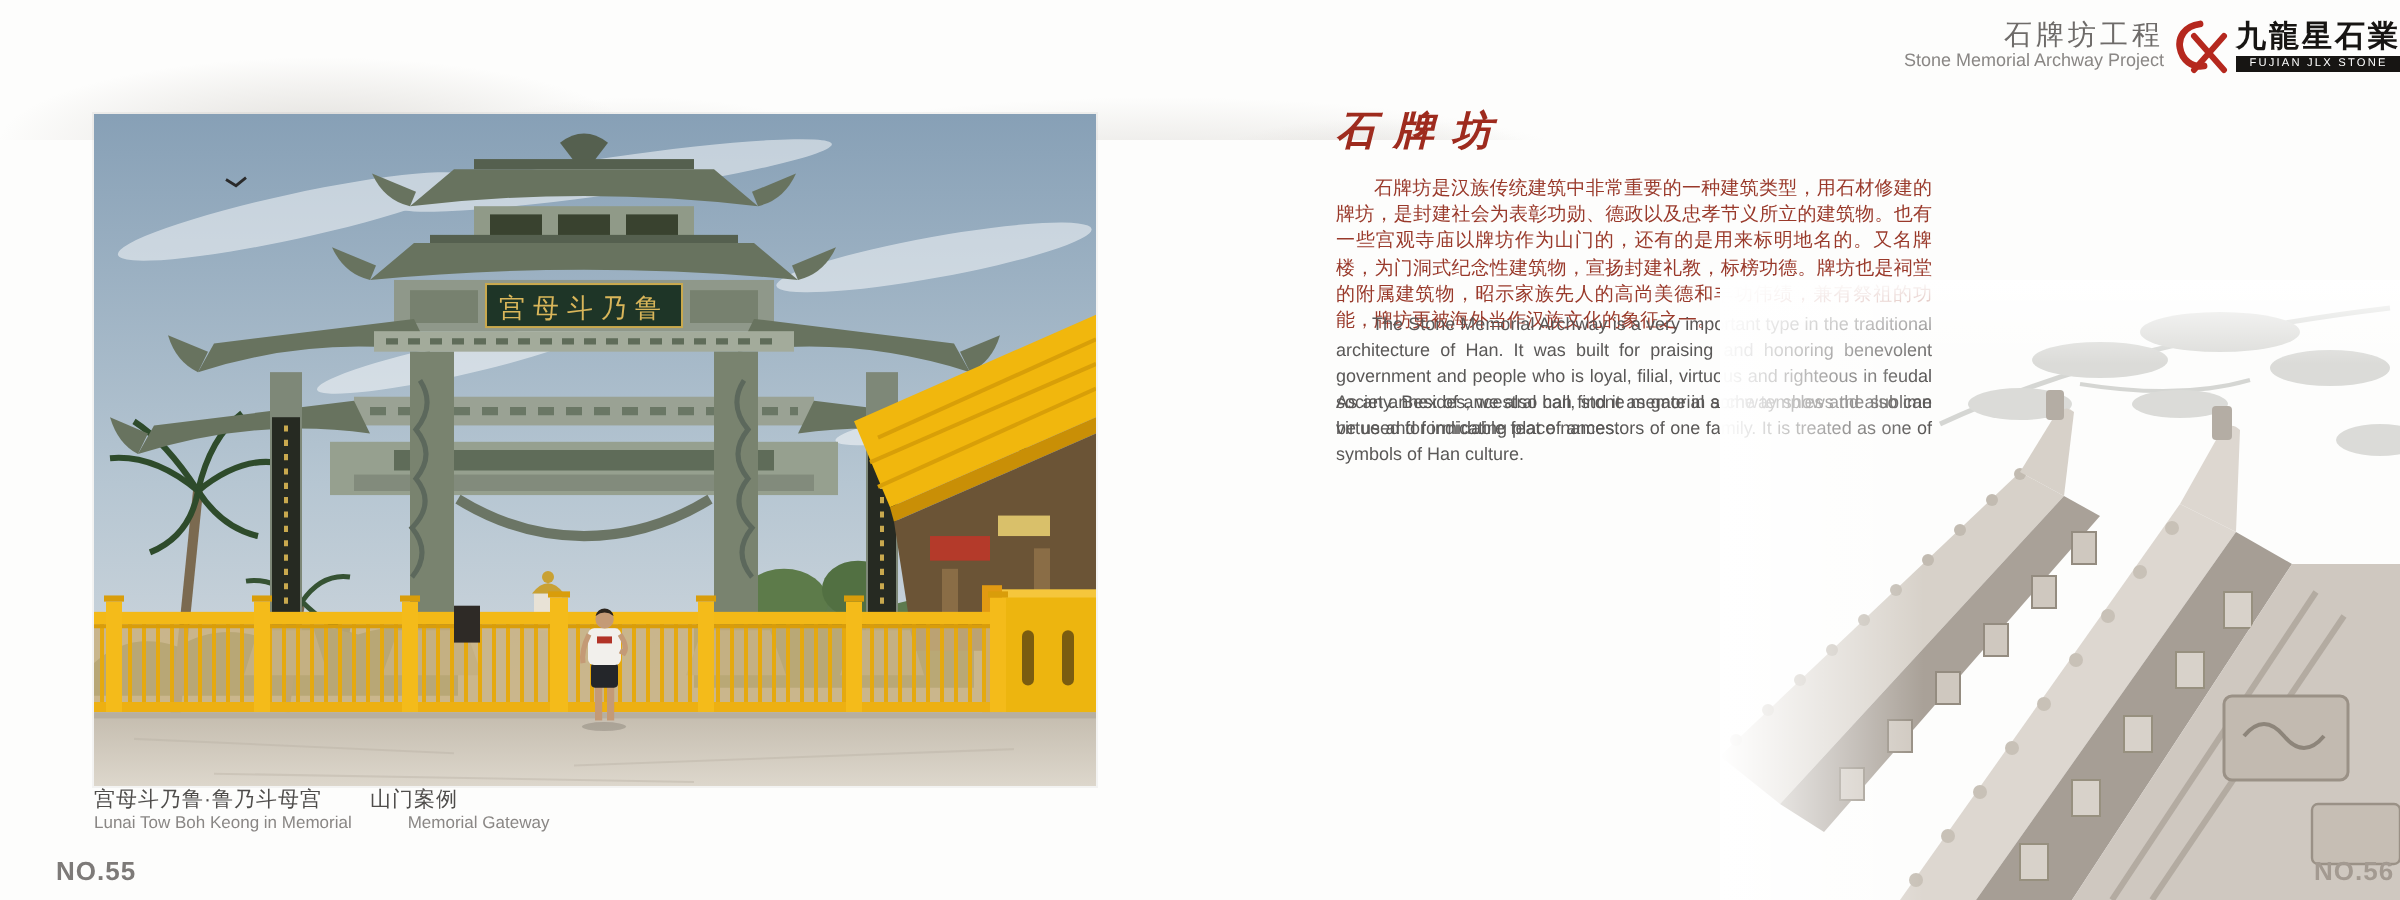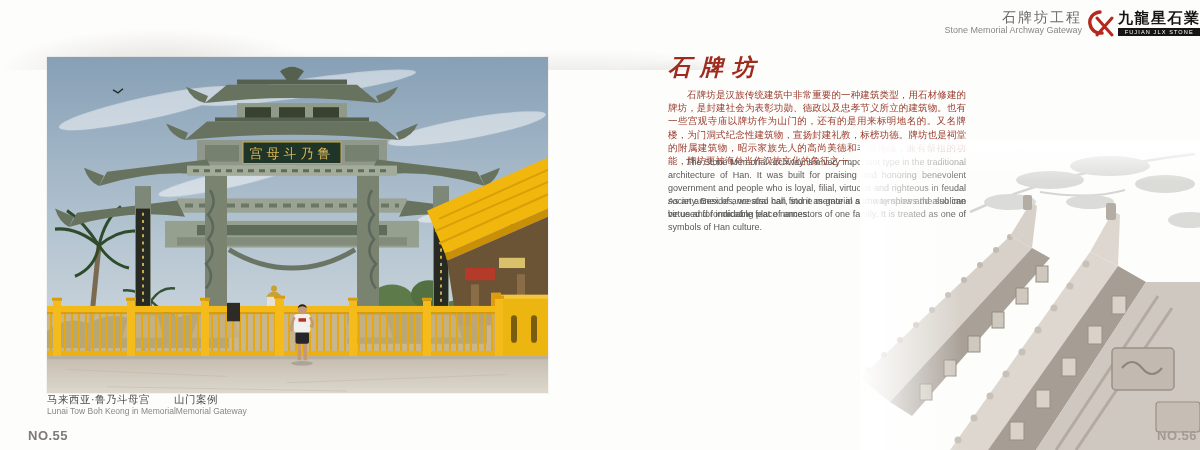--- a/index.html
+++ b/index.html
@@ -20,40 +20,40 @@
       radial-gradient(300px 52px at 580px 86px, rgba(173,167,158,.30), rgba(173,167,158,0) 72%),
       radial-gradient(120px 30px at 690px 80px, rgba(173,167,158,.20), rgba(173,167,158,0) 70%);
   }
 
   
   .photo-frame{left:47px;top:57px;width:501px;height:336px;box-shadow:0 0 0 1px rgba(0,0,0,.04);}
   .photo-frame svg{display:block;width:100%;height:100%;}
   .caption-zh{left:47px;top:393px;font-size:10.5px;color:#4f4d4b;letter-spacing:.5px;}
   .caption-zh .gap{margin-left:12px;padding-left:12px;}
   .caption-en{left:47px;top:406px;font-size:8.5px;color:#8a8785;}
-  .caption-en .gap{margin-left:0;}
+  .caption-en .gap{margin-left:28px;}
   .pageno{font-size:13px;font-weight:bold;letter-spacing:.5px;}
   .pageno-left{left:28px;top:428px;color:#7d7a78;}
   .pageno-right{left:1157px;top:428px;color:#a39a91;z-index:5;}
 
   
   .hdr-titles{right:118px;top:9px;text-align:right;line-height:1.15;}
   .hdr-zh{font-size:14px;color:#6e6b69;letter-spacing:2px;}
   .hdr-en{font-size:9px;color:#8a8785;}
   .logo{left:1088px;top:10px;display:flex;align-items:center;gap:3px;}
   .logo-mono{width:27px;height:27px;display:block;}
   .logo-col{display:flex;flex-direction:column;align-items:stretch;}
   .logo-zh{font-size:15px;font-weight:bold;color:#171513;letter-spacing:1.5px;font-family:"DejaVu Serif", serif;line-height:1.05;white-space:nowrap;}
   .logo-en-bar{background:#171513;color:#ffffff;font-size:5.6px;letter-spacing:1.1px;text-align:center;padding:1px 2px;margin-top:1px;white-space:nowrap;}
 
   
   .art-title{
     left:668px;top:52px;
     font-family:"DejaVu Serif", serif;font-style:italic;font-weight:bold;
-    font-size:23px;color:#9e2b1e;letter-spacing:9px;
+    font-size:20px;color:#9e2b1e;letter-spacing:9px;
   }
   .art-zh{
     left:668px;top:88px;width:298px;
     font-size:9.5px;line-height:13.2px;color:#99392a;
     text-align:justify;text-indent:2em;margin:0;
   }
   .art-en{left:668px;width:298px;font-size:9px;line-height:12.9px;color:#5a5857;text-align:justify;margin:0;}
   .art-en-1{top:156px;text-indent:2em;}
   .art-en-2{top:195px;}
 
@@ -320,30 +320,30 @@
       <rect x="251.5" y="255" width="7.5" height="3.4" fill="#b23327"></rect>
       <path d="M247.5 254 q-4 8 -3 14" stroke="#c49a76" stroke-width="2.6" fill="none"></path>
       <path d="M263 254 q4 6 2 9 l-2 -1" stroke="#c49a76" stroke-width="2.6" fill="none"></path>
       <circle cx="255.3" cy="246.5" r="4.6" fill="#c49a76"></circle>
       <path d="M250.8 245 a4.6 4.6 0 0 1 9 0 q-4.5 -3.4 -9 0 Z" fill="#2c241c"></path>
     </g>
   </svg>
 </figure>
 
 <div class="abs caption-zh">
-  <span>马来西亚·鲁乃斗母宫</span><span class="gap">山门案例</span>
+  <span>宫母斗乃鲁·鲁乃斗母宫</span><span class="gap">山门案例</span>
 </div>
 <div class="abs caption-en">
   <span>Lunai Tow Boh Keong in Memorial</span><span class="gap">Memorial Gateway</span>
 </div>
 <div class="abs pageno pageno-left">NO.55</div>
 
 <header class="abs hdr-titles">
   <div class="hdr-zh">石牌坊工程</div>
-  <div class="hdr-en">Stone Memorial Archway Gateway</div>
+  <div class="hdr-en">Stone Memorial Archway Project</div>
 </header>
 
 <div class="abs logo">
   <svg class="logo-mono" viewBox="0 0 27 27">
     <path d="M12 2 C4 3 1 9 2 14 C3 20 8 24 14 23" stroke="#b5281e" stroke-width="3.4" fill="none" stroke-linecap="round"></path>
     <path d="M9 8 L24 25 M24 8 L9 25" stroke="#b5281e" stroke-width="3" stroke-linecap="round"></path>
   </svg>
   <div class="logo-col">
     <div class="logo-zh">九龍星石業</div>
     <div class="logo-en-bar">FUJIAN JLX STONE</div>

